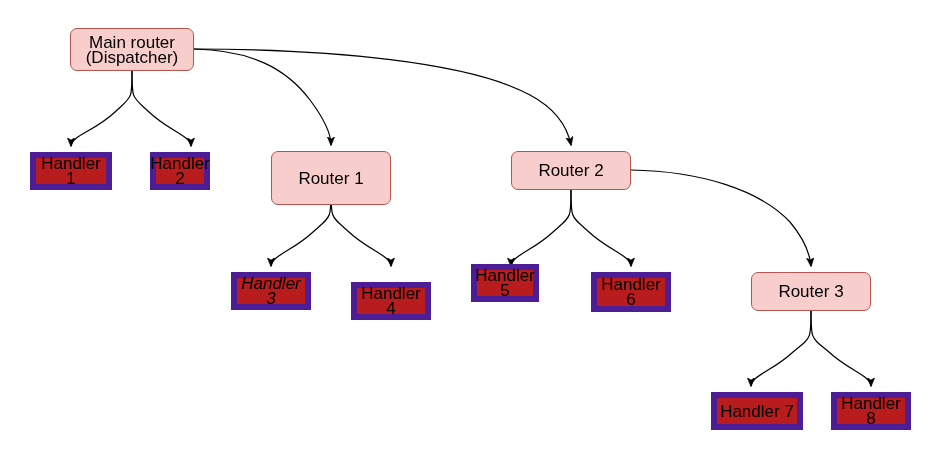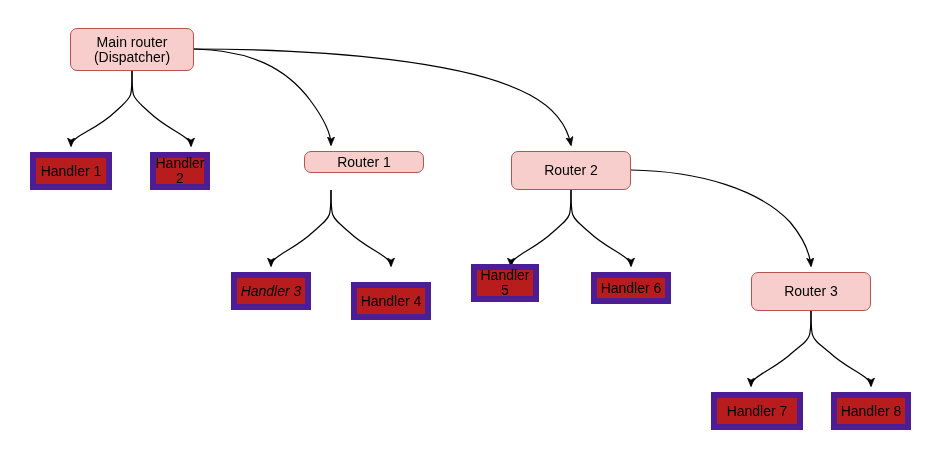--- a/index.html
+++ b/index.html
@@ -26,21 +26,21 @@
     height: 461px;
     pointer-events: none;
   }
   .node {
     position: absolute;
     box-sizing: border-box;
     display: flex;
     align-items: center;
     justify-content: center;
     text-align: center;
-    font-size: 14px;
+    font-size: 17px;
     line-height: 15px;
     color: #000000;
     white-space: pre-line;
     z-index: 2;
   }
   .node-router {
     background: #f8cecc;
     border: 1px solid #b85450;
     border-radius: 7px;
   }
@@ -77,23 +77,23 @@
         <path d="M 811 311 C 811 340 811 337 793 352 C 774 370 751 376 751 386" fill="none" stroke="#000000" stroke-width="1.2" stroke-linecap="butt" marker-end="url(#arrowhead)"></path>
         <path d="M 811 311 C 811 340 811 337 829 352 C 848 370 871 376 871 386" fill="none" stroke="#000000" stroke-width="1.2" stroke-linecap="butt" marker-end="url(#arrowhead)"></path>
       </g>
   </svg>
 
   <div id="nodes-group">
       <div class="node node-router" style="left: 70px; top: 28px; width: 124px; height: 43px;"><span class="node-label">Main router
 (Dispatcher)</span></div>
       <div class="node node-handler" style="left: 30px; top: 152px; width: 82px; height: 38px;"><span class="node-label">Handler 1</span></div>
       <div class="node node-handler" style="left: 150px; top: 152px; width: 60px; height: 38px;"><span class="node-label">Handler 2</span></div>
-      <div class="node node-router" style="left: 271px; top: 151px; width: 120px; height: 22px; margin-left: 33px;"><span class="node-label">Router 1</span></div>
+      <div class="node node-router" style="left: 271px; top: 151px; width: 120px; height: 54px;"><span class="node-label">Router 1</span></div>
       <div class="node node-router" style="left: 511px; top: 151px; width: 120px; height: 39px;"><span class="node-label">Router 2</span></div>
       <div class="node node-handler" style="left: 231px; top: 272px; width: 80px; height: 38px; font-style: italic;"><span class="node-label">Handler 3</span></div>
       <div class="node node-handler" style="left: 351px; top: 272px; width: 80px; height: 38px; margin-top: 10px;"><span class="node-label">Handler 4</span></div>
       <div class="node node-handler" style="left: 471px; top: 264px; width: 68px; height: 38px;"><span class="node-label">Handler 5</span></div>
-      <div class="node node-handler" style="left: 591px; top: 272px; width: 80px; height: 32px;"><span class="node-label">Handler 6</span></div>
+      <div class="node node-handler" style="left: 591px; top: 272px; width: 80px; height: 40px;"><span class="node-label">Handler 6</span></div>
       <div class="node node-router" style="left: 751px; top: 272px; width: 120px; height: 39px;"><span class="node-label">Router 3</span></div>
       <div class="node node-handler" style="left: 711px; top: 392px; width: 92px; height: 38px;"><span class="node-label">Handler 7</span></div>
       <div class="node node-handler" style="left: 831px; top: 392px; width: 80px; height: 38px;"><span class="node-label">Handler 8</span></div>
     </div>
 </div>
 
 </body></html>

